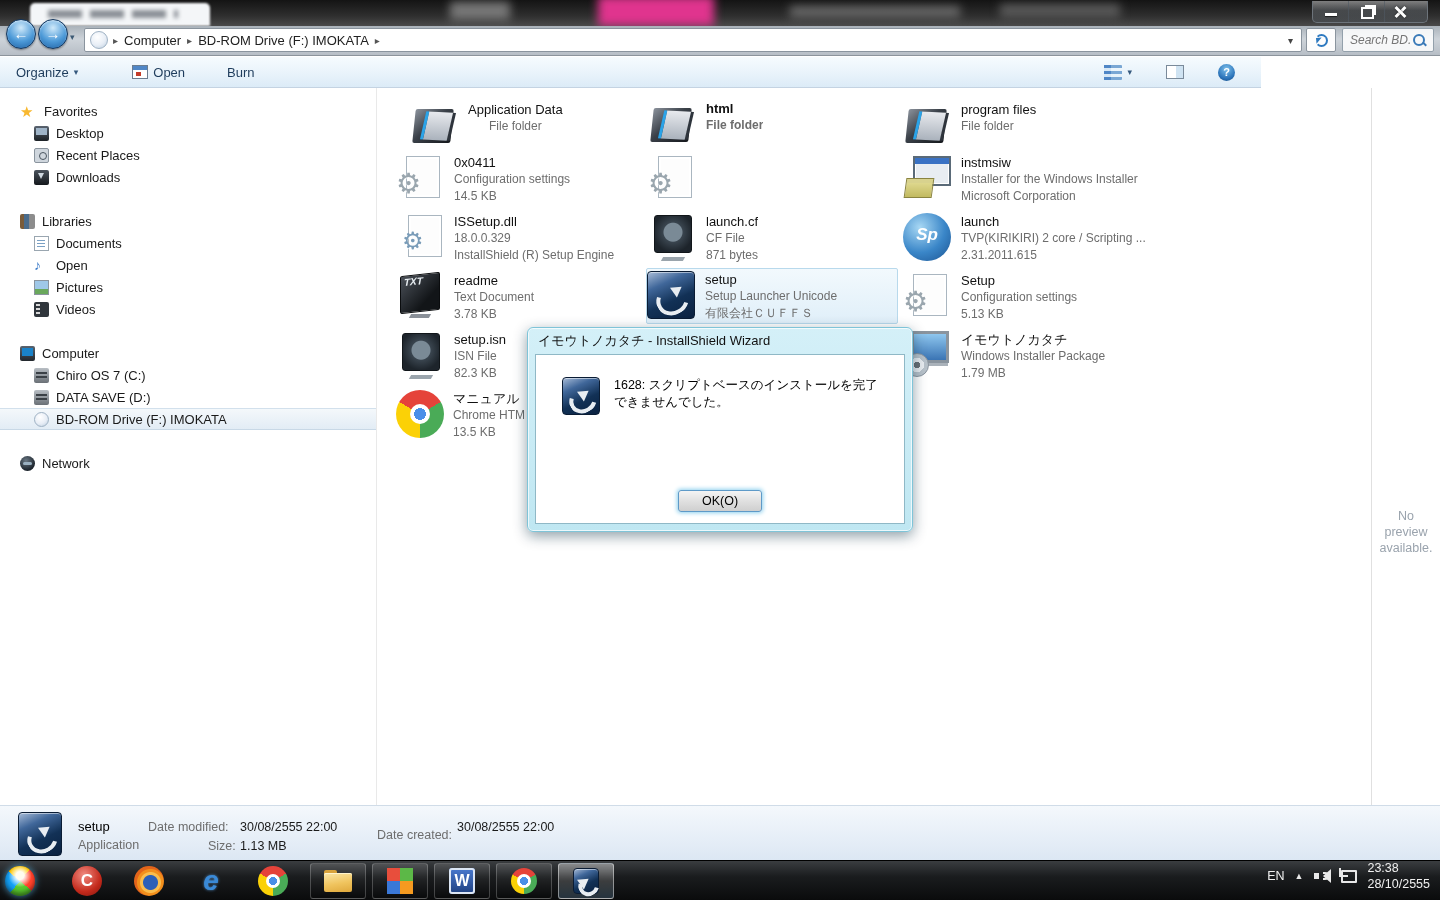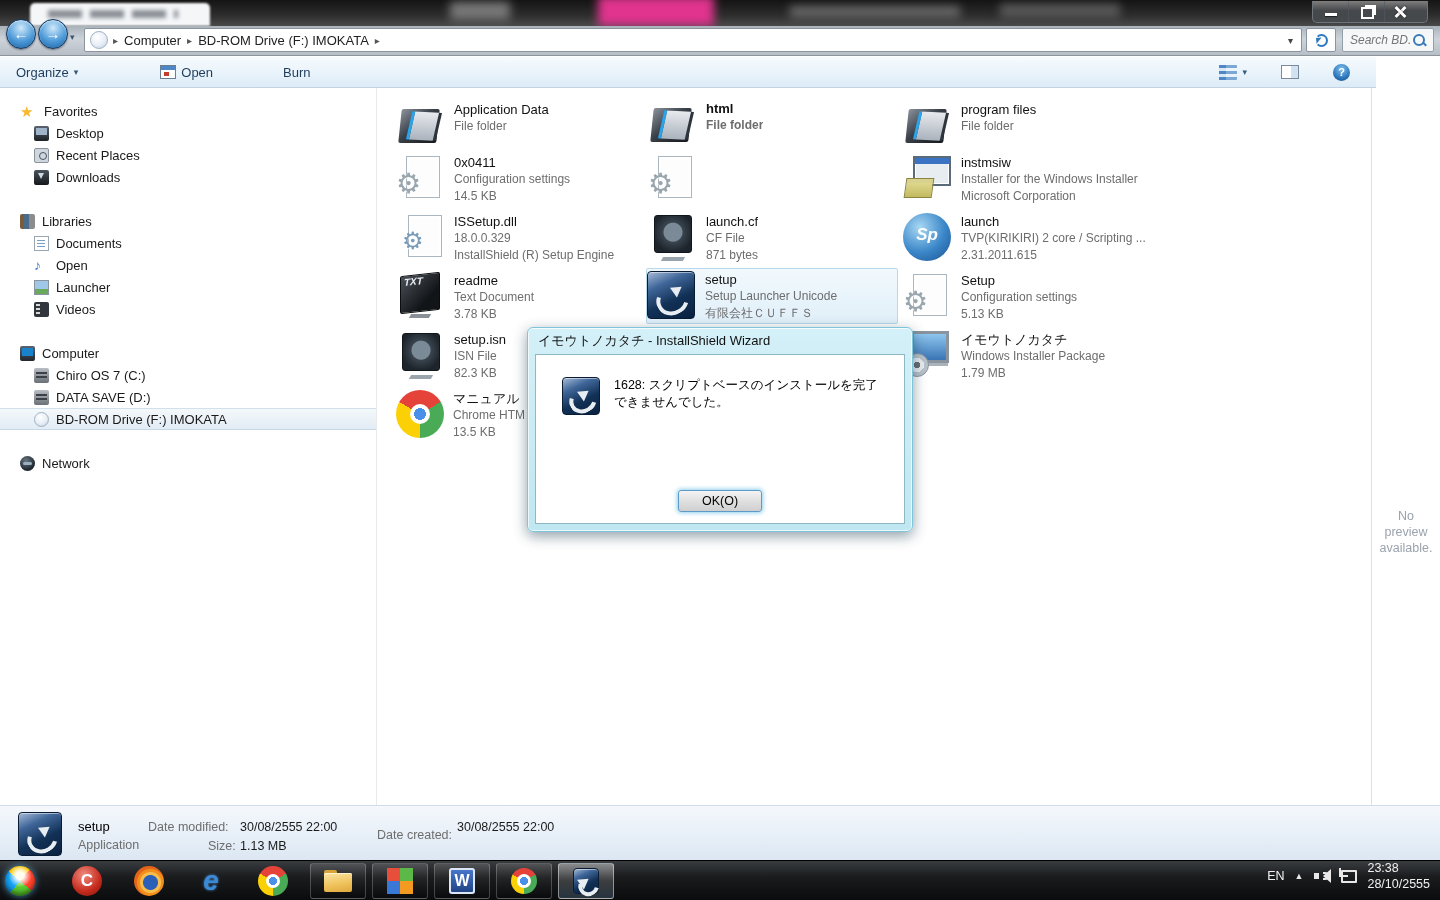--- a/index.html
+++ b/index.html
@@ -59,23 +59,23 @@
   .search-field { position:absolute; left:1342px; top:2px; width:92px; height:24px;
     background:rgba(255,255,255,.85); border:1px solid #93a0ab; border-radius:2px;
     display:flex; align-items:center; }
   .search-field input { border:none; outline:none; background:transparent; width:68px;
     font-style:italic; font-size:12px; color:#777; padding-left:7px; font-family:"Liberation Sans",sans-serif; }
   .mag { position:relative; width:16px; height:16px; }
   .mag::before { content:""; position:absolute; left:2px; top:2px; width:8px; height:8px; border:2px solid #3a7ab8; border-radius:50%; }
   .mag::after { content:""; position:absolute; left:11px; top:11px; width:5px; height:2px; background:#3a7ab8; transform:rotate(45deg); }
 
   
-  .cmd-bar { position:absolute; left:0; top:57px; width:1376px; height:31px;
+  .cmd-bar { position:absolute; left:0; top:57px; width:1261px; height:31px;
     background:linear-gradient(#f6fbfe,#eaf4fb 50%,#dcebf7); border-bottom:1px solid #c4d3e2;
-    display:flex; align-items:center; color:#1e3c5c; font-size:13px;gap:28px; }
+    display:flex; align-items:center; color:#1e3c5c; font-size:13px; }
   .cmd-item { display:flex; align-items:center; gap:5px; padding:4px 10px; border-radius:3px; cursor:default; }
   .cmd-organize { margin-left:6px; }
   .cmd-caret { font-size:9px; color:#35597e; }
   .open-icon { width:16px; height:14px; border:1px solid #6b7d90; background:#fff; position:relative; }
   .open-icon::before { content:""; position:absolute; left:0; top:0; right:0; height:4px; background:#4f86c6; }
   .open-icon::after { content:""; position:absolute; left:3px; bottom:2px; width:5px; height:4px; background:#c43c2a; }
   .cmd-right { margin-left:auto; display:flex; align-items:center; gap:14px; padding-right:16px; }
   .views-icon { width:18px; height:15px; position:relative; background:
     repeating-linear-gradient(#7aa7d4 0 3px, transparent 3px 6px); border-radius:1px; }
   .views-icon::before { content:""; position:absolute; left:0; top:0; width:7px; height:15px;
@@ -348,21 +348,21 @@
       <div class="nav-item">
         <span class="si si-doc"></span>
         <span>Documents</span>
       </div>
       <div class="nav-item">
         <span class="si si-music">♪</span>
         <span>Open</span>
       </div>
       <div class="nav-item">
         <span class="si si-pic"></span>
-        <span>Launcher</span>
+        <span>Pictures</span>
       </div>
       <div class="nav-item">
         <span class="si si-video"></span>
         <span>Videos</span>
       </div>
       <div class="nav-gap"></div>
       <div class="nav-sec">
         <span class="si si-computer"></span>
         <span>Computer</span>
       </div>
@@ -380,21 +380,21 @@
       </div>
       <div class="nav-gap"></div>
       <div class="nav-sec">
         <span class="si si-net"></span>
         <span>Network</span>
       </div>
     </div>
 
     <div class="file-area">
 
-      <div class="fitem" style="left:18px;top:11px;">
+      <div class="fitem" style="left:32px;top:11px;text-align:center;">
         <div class="ficon icon-folder"></div>
         <div class="fmeta">
             <div class="fname">Application Data</div>
         <div>File folder</div>
           </div>
       </div>
       <div class="fitem" style="left:18px;top:64px;">
         <div class="ficon pg"></div>
         <div class="fmeta">
             <div class="fname">0x0411</div>

